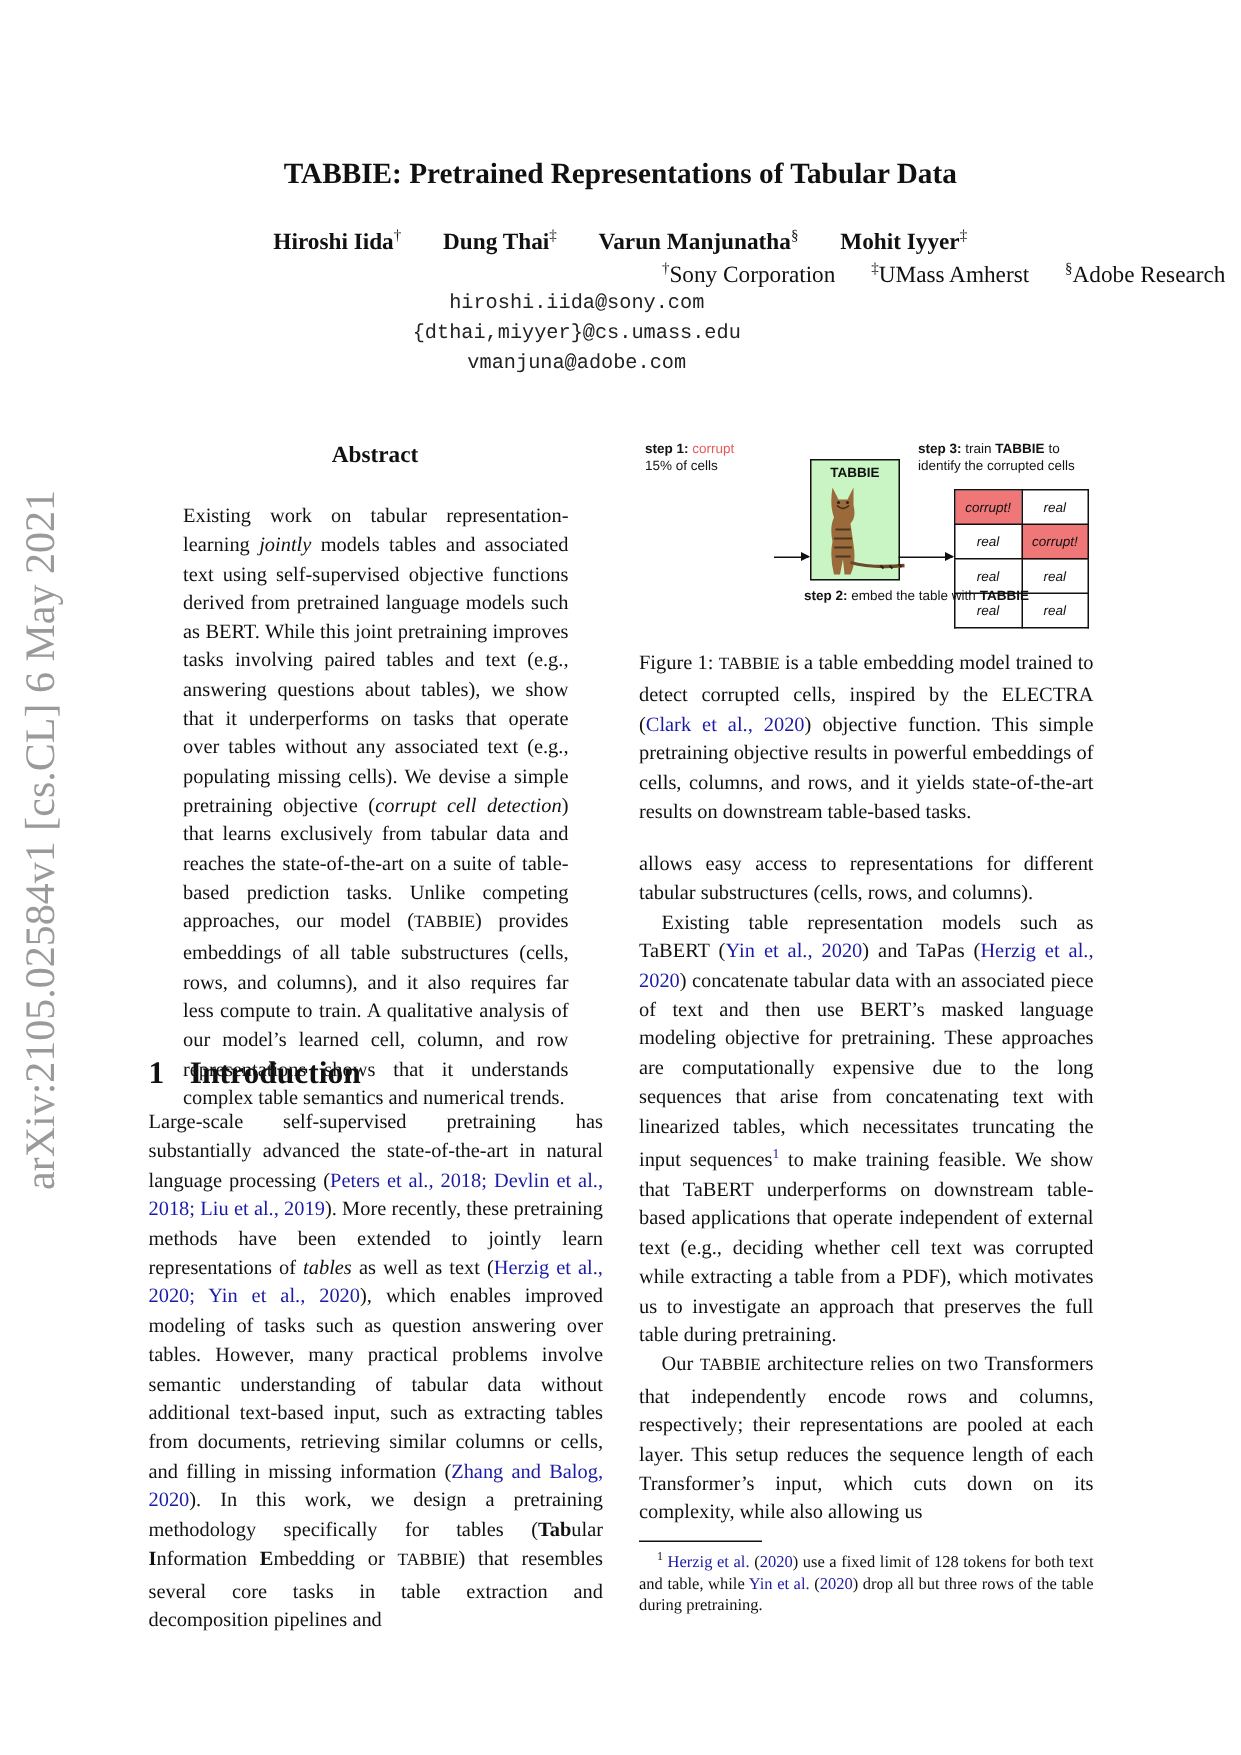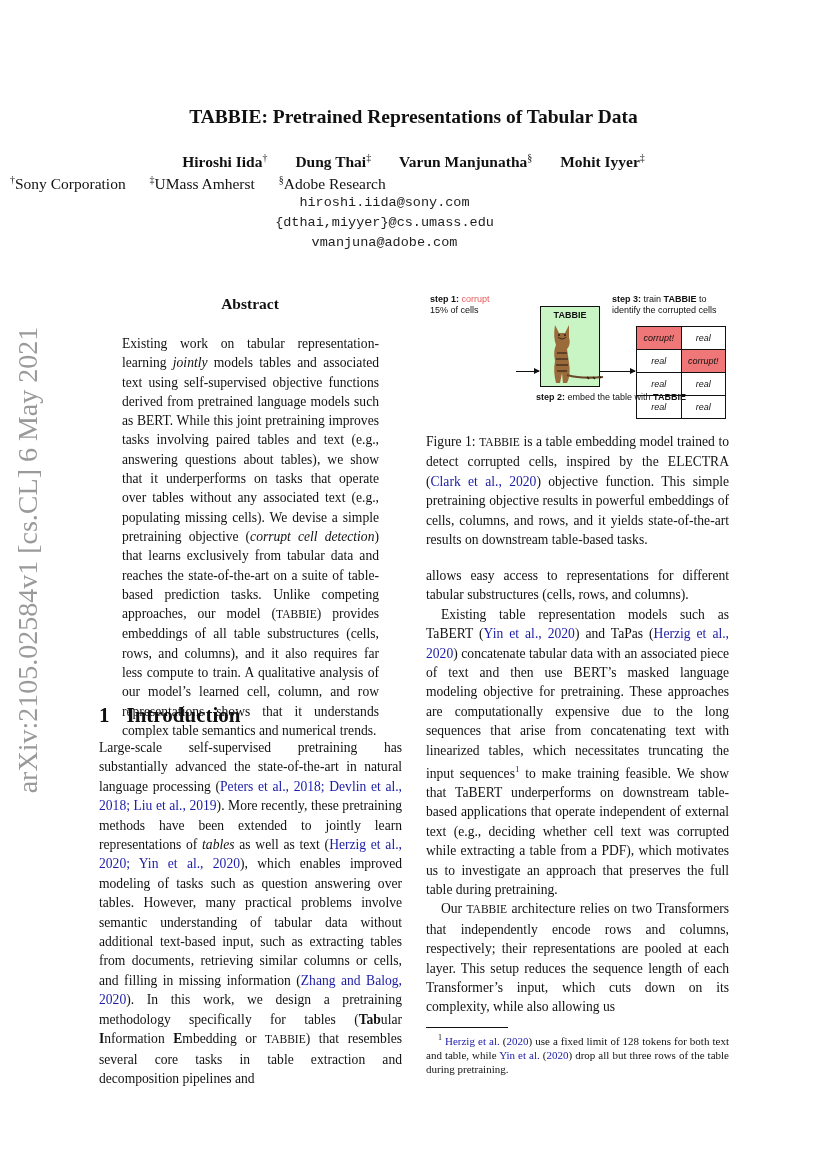--- a/index.html
+++ b/index.html
@@ -12,21 +12,21 @@
   #arxiv { position:absolute; left:12px; top:560px; width:0; height:0; }
   #arxiv span { position:absolute; transform-origin:0 0; transform:rotate(-90deg);
      white-space:nowrap; font-size:28px; color:#9a9a9a; left:0; top:0;
      font-family:"Liberation Serif", serif; display:block; margin-top:0; }
 
   #title { position:absolute; top:106px; left:0; width:827px; text-align:center;
            font-size:19.5px; font-weight:bold; }
   #authors { position:absolute; top:152px; left:0; width:827px; text-align:center; font-size:15.5px; font-weight:bold; }
   #authors span.au { margin:0 12px; }
   #authors sup, #affils sup { font-weight:normal; font-size:10px; }
-  #affils { position:absolute; top:174px; left:0; width:827px; text-align:left; font-size:15.5px; }
+  #affils { position:absolute; top:174px; left:0; width:827px; text-align:right; font-size:15.5px; }
   #affils span.af { margin:0 10px; }
   .email { position:absolute; left:0; width:769px; text-align:center; font-size:13.5px; color:#222; }
 
   .col { position:absolute; font-size:13.6px; line-height:19.4px; text-align:justify; hyphens:manual; }
   #abs-title { position:absolute; top:295px; left:99px; width:302px; text-align:center; font-weight:bold; font-size:15.5px; }
   #abstract { left:122px; top:334px; width:257px; line-height:19.3px; }
   #intro-h { position:absolute; top:703px; left:99px; font-weight:bold; font-size:21px; }
   #intro-h .num { margin-right:17px; }
   #intro { left:99px; top:738px; width:303px; }
   #right-text { left:426px; top:566px; width:303px; }

